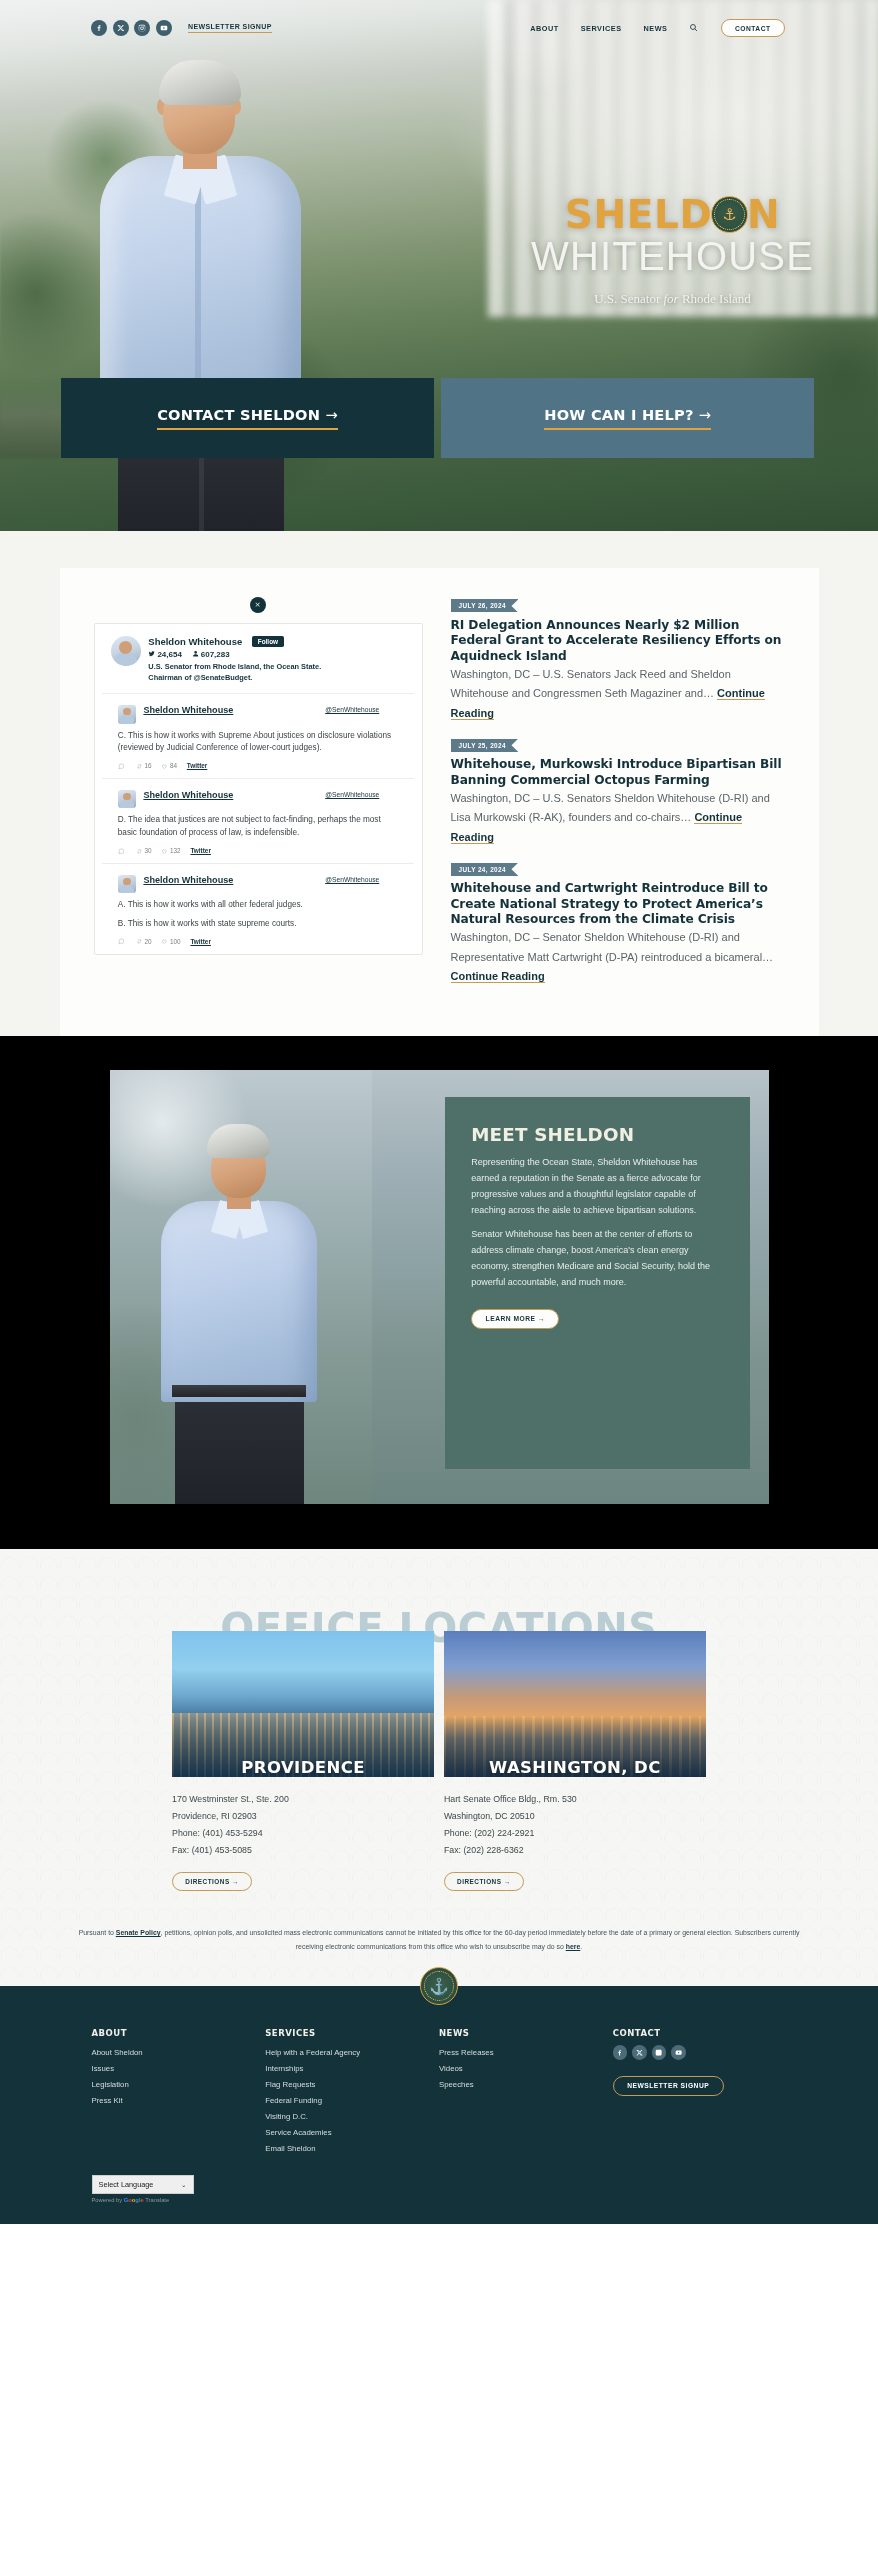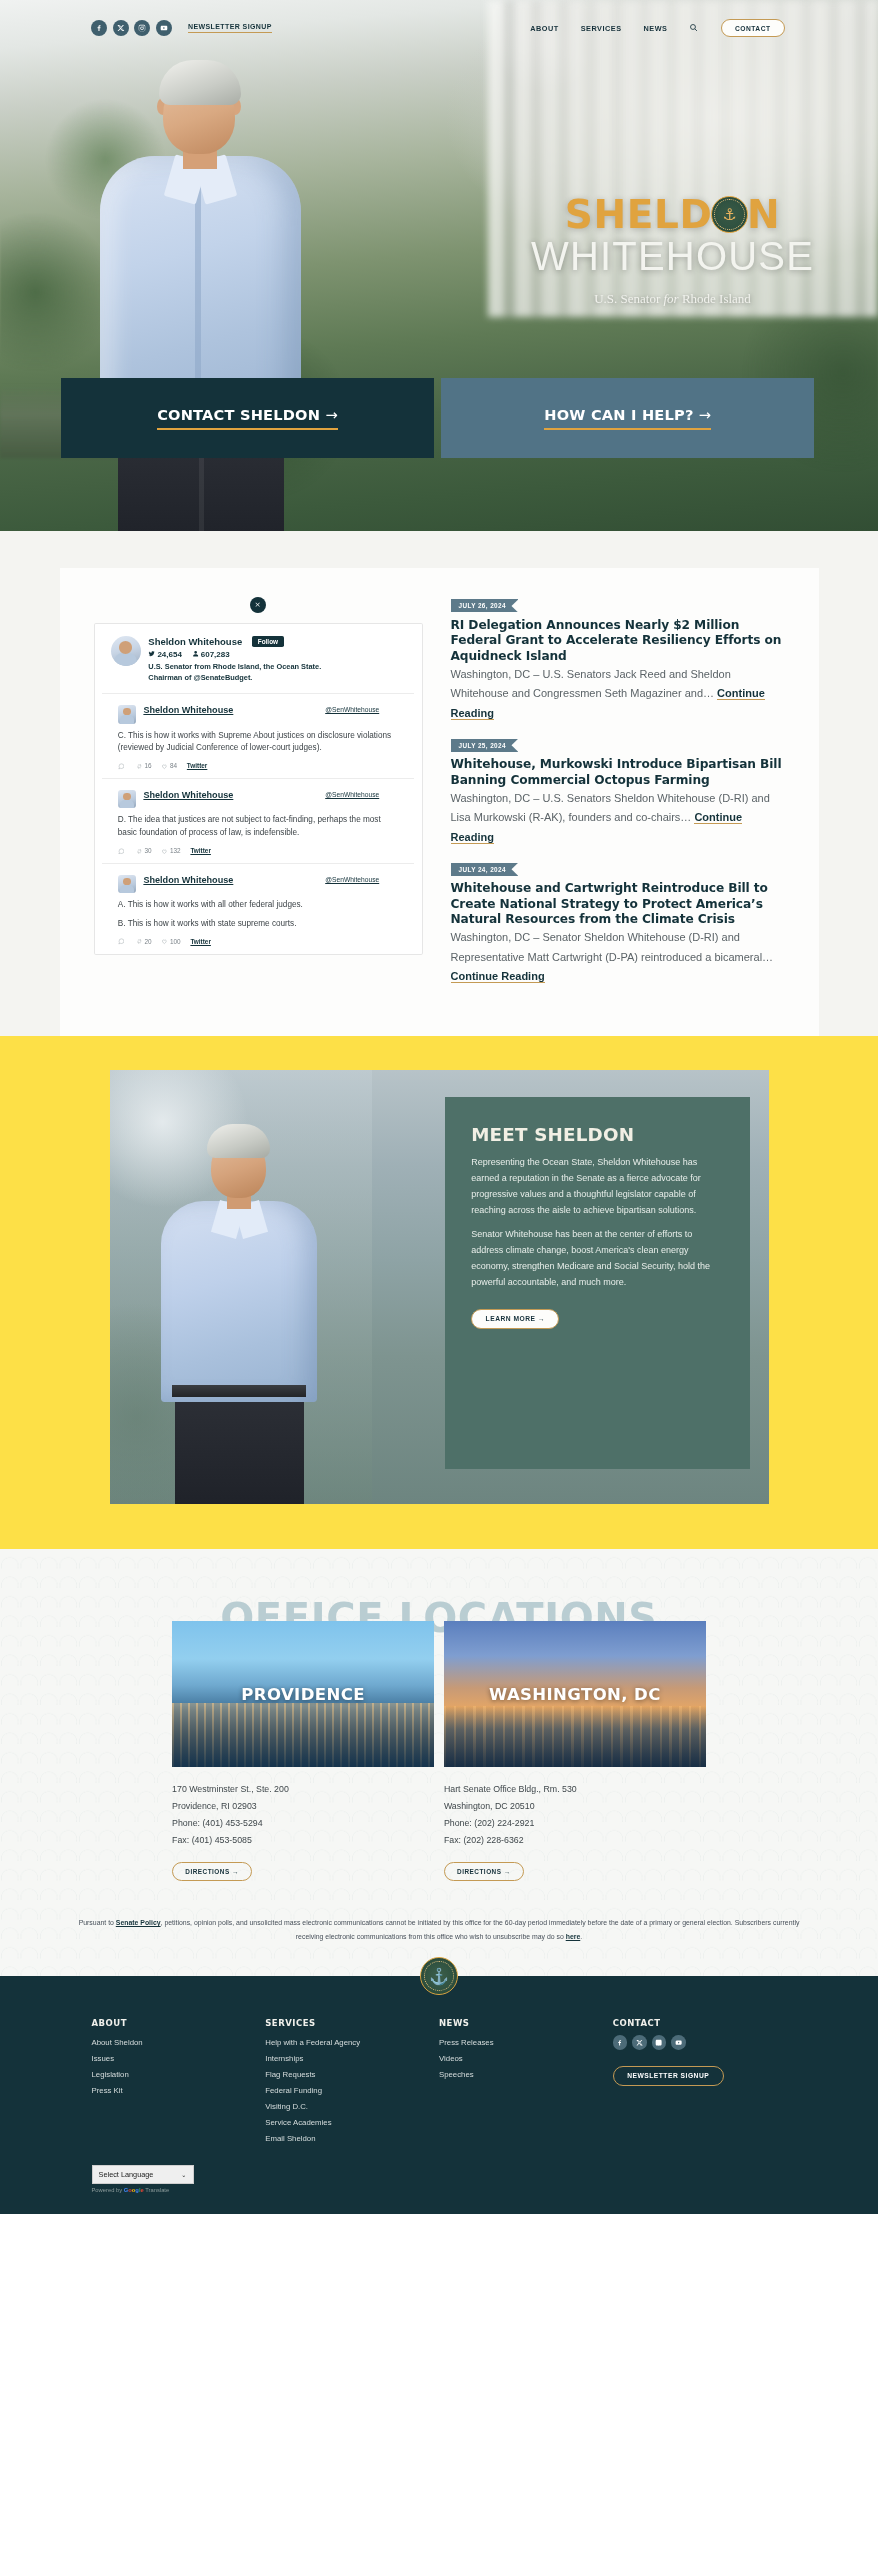--- a/index.html
+++ b/index.html
@@ -214,21 +214,21 @@
     background:#fdfdfc; clip-path:polygon(100% 0,0 50%,100% 100%);
   }
   .news-title{
     font-size:12.2px; font-weight:700; color:#14323a; line-height:1.26; margin-top:5.5px;
     font-family:"DejaVu Sans", sans-serif; letter-spacing:-0.1px;
   }
   .news-excerpt{ font-size:11px; color:#5b6367; line-height:1.75; margin-top:1px; font-weight:300;}
   .news-more{ color:#14323a; font-weight:700; border-bottom:0.9px solid #c49a54; }
 
   
-  .band-meet{ background:#fde047; padding:34px 0 40px; }
+  .band-meet{ background:#000000; padding:34px 0 40px; }
   .meet-wrap{ width:659px; margin:0 auto; position:relative; height:439px; }
   .meet-photo{
     position:absolute; left:0; top:0; width:659px; height:434px;
     background:
       linear-gradient(180deg,#b7c3c8 0%,#9fb0b6 22%,#8ea3a5 44%,#7e9490 66%,#6d8580 100%);
     overflow:hidden;
   }
   .meet-photo::before{
     content:""; position:absolute; left:0; top:0; width:262px; height:434px;
     background:
@@ -265,28 +265,28 @@
 
   
   .band-offices{
     background:#f6f7f5; padding:43px 0 33px; position:relative; overflow:hidden;
   }
   .band-offices::before{
     content:""; position:absolute; inset:0;
     background-image:radial-gradient(circle 9.8px at 9.8px 17px, transparent 8px, rgba(190,205,205,.2) 8.5px, transparent 9.1px);
     background-size:19.5px 19.5px;
   }
-  .offices-inner{ width:671px; margin:6px auto; position:relative; }
+  .offices-inner{ width:671px; margin:16px auto; position:relative; }
   .offices-title{
     text-align:center; font-size:40px; font-weight:700; letter-spacing:0.6px;
     color:#b9cdd2; font-family:"DejaVu Sans", sans-serif; line-height:1;
   }
   .office-cards{ display:flex; gap:9.8px; justify-content:center; margin-top:-17px; position:relative;}
   .office-card{ width:262px; }
-  .office-img{ height:146px; position:relative; overflow:hidden; display:flex; align-items:center; justify-content:center;}
+  .office-img{ height:146px; position:relative; overflow:hidden; display:flex; align-items:flex-end; justify-content:center;}
   .office-img.prov{
     background:linear-gradient(180deg,#7fc3ec 0%,#93cfef 26%,#6fa9cf 44%,#3b6d93 62%,#274e6e 78%,#1b3a55 100%);
   }
   .office-img.prov::after{
     content:""; position:absolute; left:0; bottom:0; width:100%; height:44%;
     background:
       linear-gradient(180deg, rgba(255,190,110,.35), rgba(20,50,75,.85)),
       repeating-linear-gradient(90deg, rgba(255,214,150,.5) 0 1.8px, transparent 1.8px 8px);
   }
   .office-img.dc{

